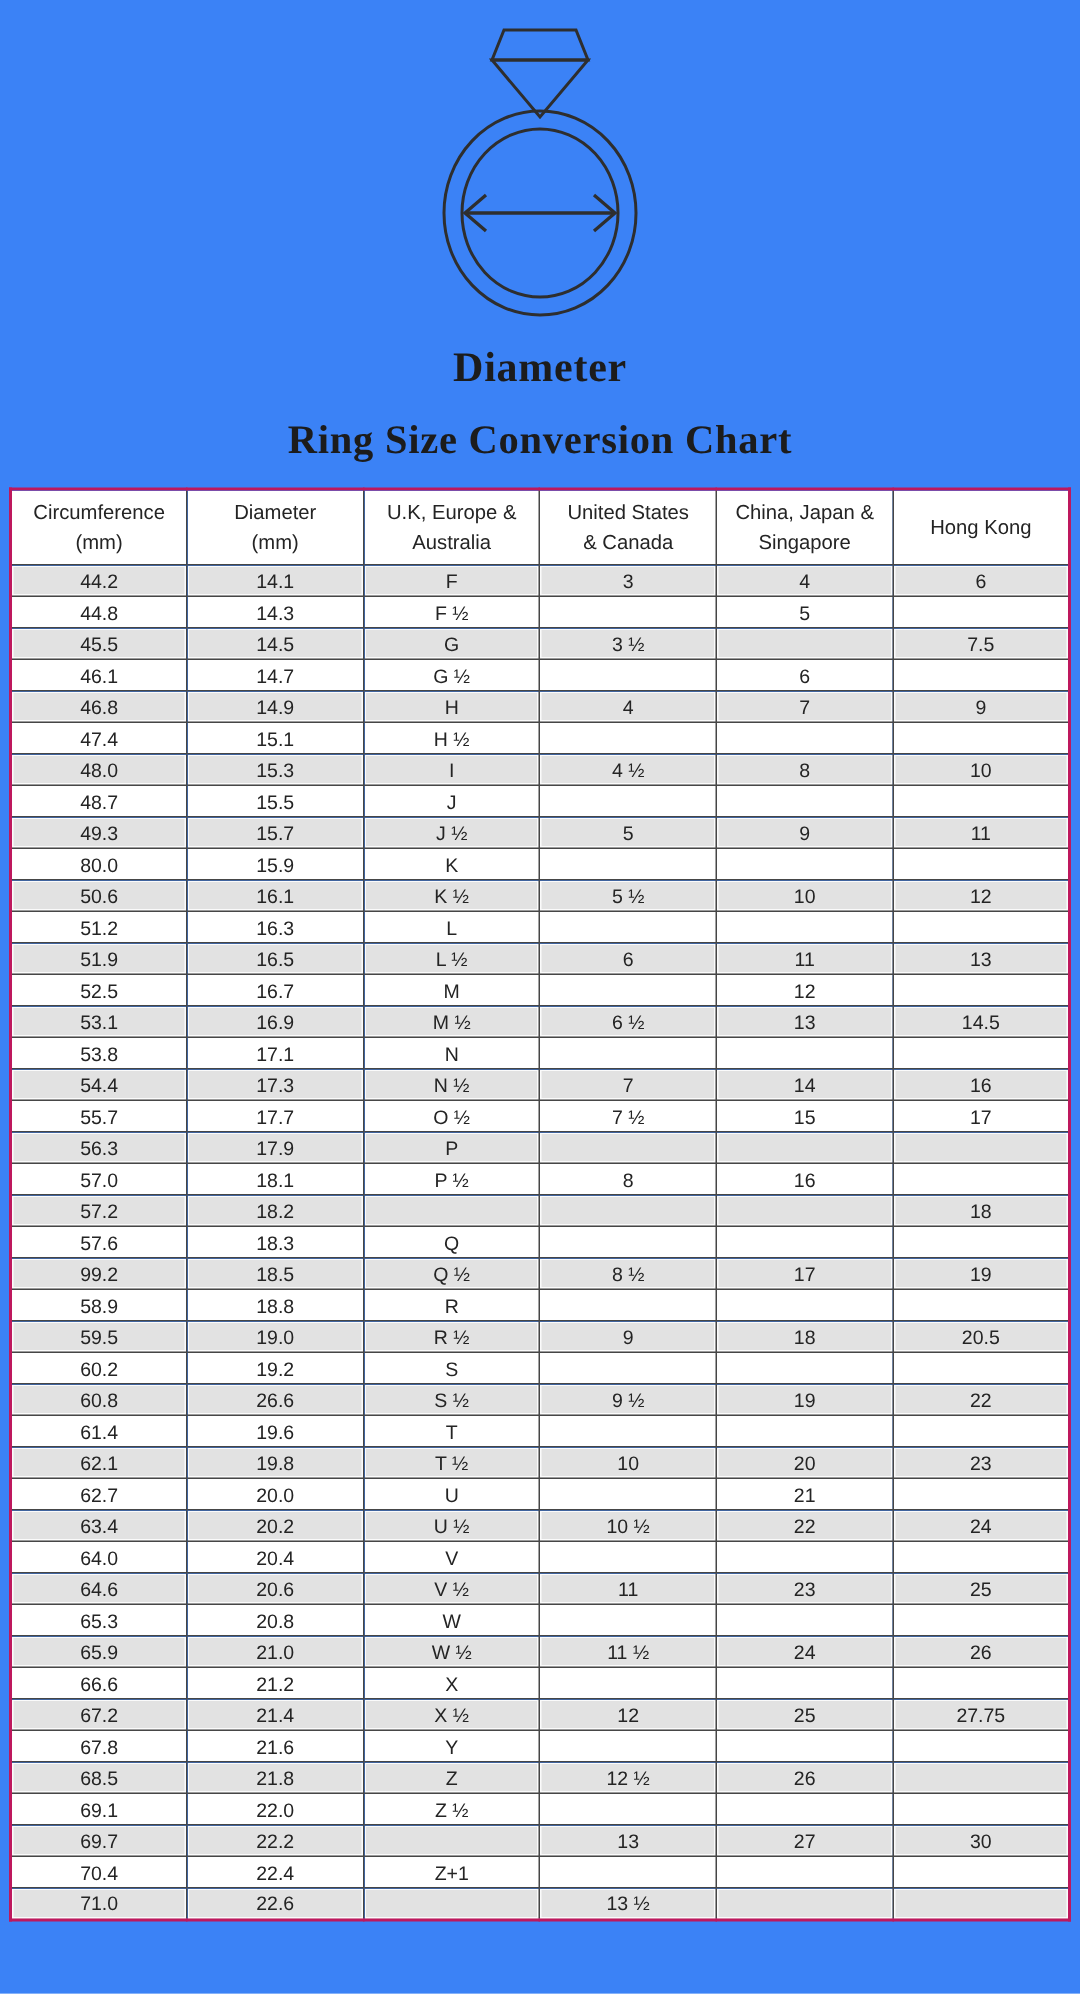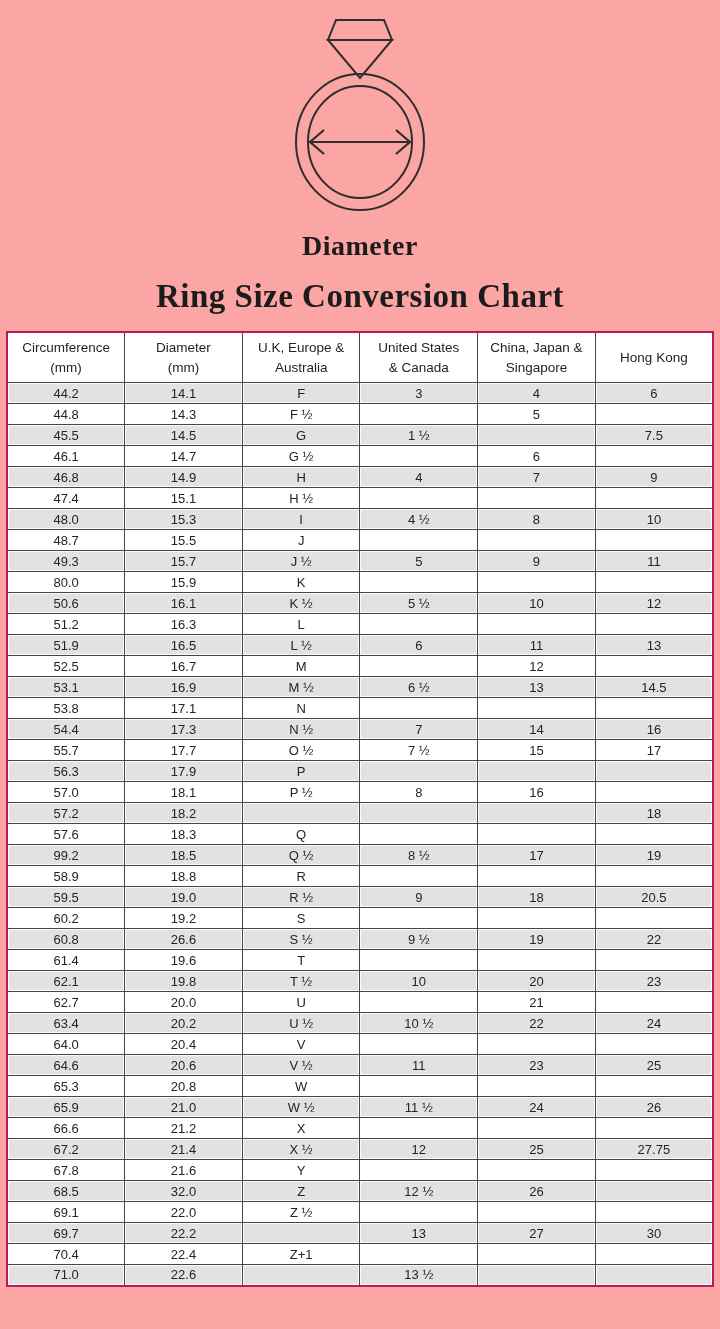--- a/index.html
+++ b/index.html
@@ -7,42 +7,42 @@
   body {
     width: 720px;
     height: 1329px;
     font-family: "Liberation Sans", sans-serif;
     color: #1e1e1e;
     overflow: hidden;
   }
   .page {
     width: 720px;
     height: 1329px;
-    background: #fca5a5;
+    background: #3b82f6;
     position: relative;
   }
   .ring-figure {
     display: flex;
     justify-content: center;
     padding-top: 14px;
   }
   .diameter-label {
     text-align: center;
     font-family: "Liberation Serif", "DejaVu Serif", serif;
     font-weight: 700;
     font-size: 28px;
     letter-spacing: 0.5px;
     color: #1c1c1c;
     margin-top: 18px;
   }
   .chart-title {
     text-align: center;
     font-family: "Liberation Serif", "DejaVu Serif", serif;
     font-weight: 700;
-    font-size: 33px;
+    font-size: 27px;
     letter-spacing: 0.5px;
     color: #1c1c1c;
     margin-top: 16px;
   }
   table.size-table {
     border-collapse: collapse;
     table-layout: fixed;
     width: 708px;
     margin: 16px auto 0 auto;
     border: 2px solid #be185d;
@@ -143,21 +143,21 @@
           <td>14.3</td>
           <td>F ½</td>
           <td></td>
           <td>5</td>
           <td></td>
         </tr>
         <tr>
           <td>45.5</td>
           <td>14.5</td>
           <td>G</td>
-          <td>1 ½</td>
+          <td>3 ½</td>
           <td></td>
           <td>7.5</td>
         </tr>
         <tr>
           <td>46.1</td>
           <td>14.7</td>
           <td>G ½</td>
           <td></td>
           <td>6</td>
           <td></td>
@@ -429,21 +429,21 @@
         <tr>
           <td>67.8</td>
           <td>21.6</td>
           <td>Y</td>
           <td></td>
           <td></td>
           <td></td>
         </tr>
         <tr>
           <td>68.5</td>
-          <td>32.0</td>
+          <td>21.8</td>
           <td>Z</td>
           <td>12 ½</td>
           <td>26</td>
           <td></td>
         </tr>
         <tr>
           <td>69.1</td>
           <td>22.0</td>
           <td>Z ½</td>
           <td></td>

